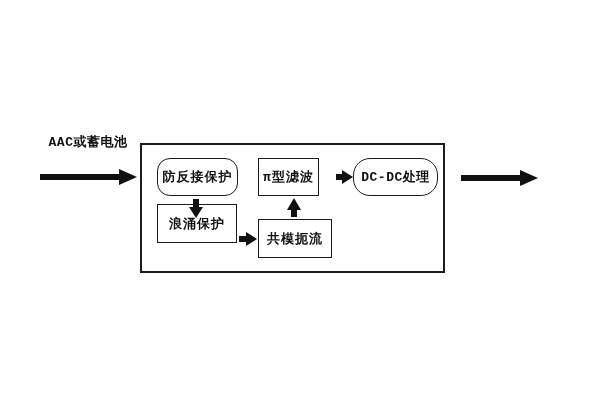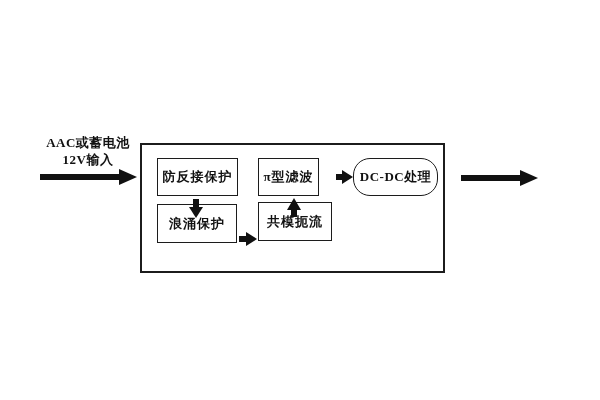--- a/index.html
+++ b/index.html
@@ -5,21 +5,21 @@
   html, body {
     margin: 0;
     padding: 0;
     background: #ffffff;
   }
   .canvas {
     position: relative;
     width: 600px;
     height: 400px;
     background: #ffffff;
-    font-family: Liberation Serif, serif;
+    font-family: Liberation Mono, monospace;
     color: #111111;
     overflow: hidden;
   }
   .io-label {
     position: absolute;
     text-align: center;
     font-size: 13px;
     font-weight: bold;
     line-height: 17px;
     letter-spacing: 0.5px;
@@ -41,42 +41,41 @@
     background: #ffffff;
     display: flex;
     align-items: center;
     justify-content: center;
     font-size: 13px;
     font-weight: bold;
     letter-spacing: 1px;
     white-space: nowrap;
     box-sizing: border-box;
   }
-  .blk-reverse   { left: 157px; top: 158px; width: 81px; height: 38px; }
+  .blk-reverse   { left: 157px; top: 158px; width: 81px; height: 38px; border-radius: 13px; }
   .blk-pifilter  { left: 258px; top: 158px; width: 61px; height: 38px; }
   .blk-dcdc      { left: 353px; top: 158px; width: 85px; height: 38px; letter-spacing: 0.5px; border-radius: 17px; }
   .blk-surge     { left: 157px; top: 204px; width: 80px; height: 39px; }
-  .blk-choke     { left: 258px; top: 202px; width: 74px; height: 39px; }
+  .blk-choke     { left: 258px; top: 219px; width: 74px; height: 39px; }
   svg.arrow-layer {
     position: absolute;
     left: 0;
     top: 0;
     width: 600px;
     height: 400px;
     pointer-events: none;
   }
 </style>
 </head>
 <body>
 
 <div class="canvas">
 
   <div class="io-label" style="left: 33px; top: 134px; width: 110px;">
     <div>AAC或蓄电池</div>
-    <div>12V输入</div>
   </div>
 
 
   <div class="container-frame"></div>
 
   <div class="block blk-reverse">
     <span>防反接保护</span>
   </div>
 
   <div class="block blk-pifilter">

